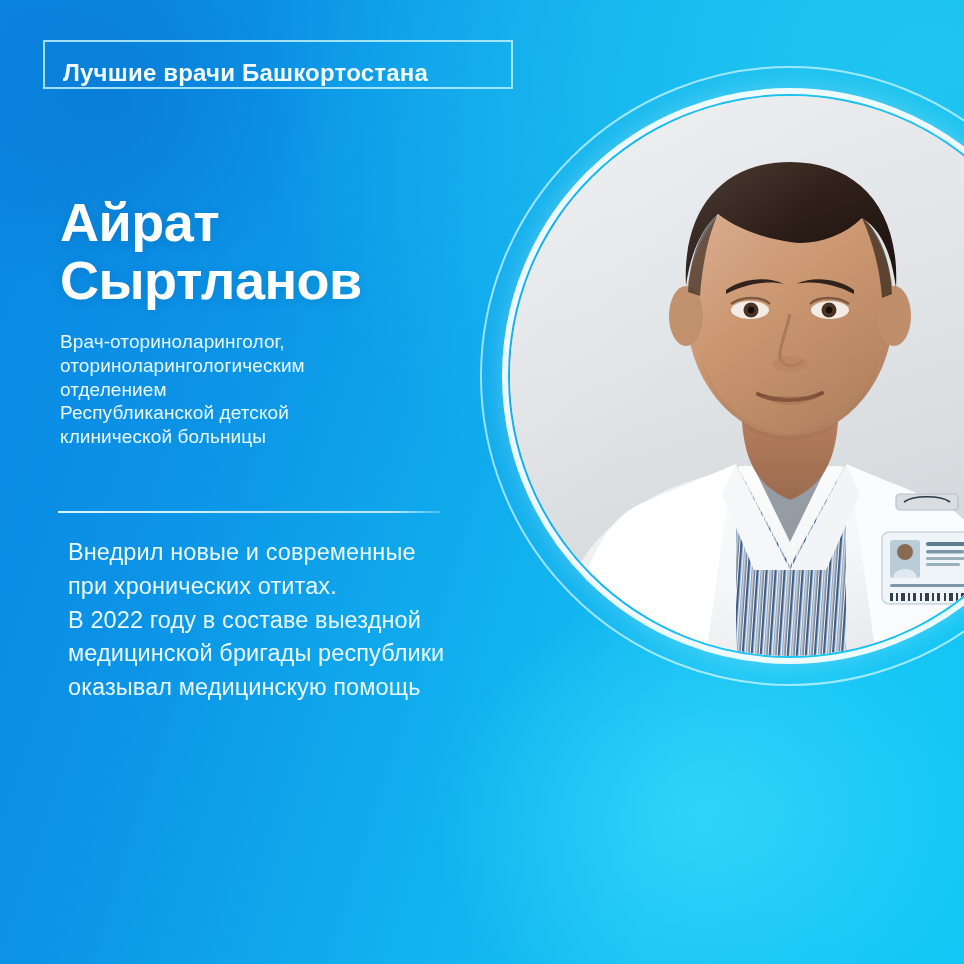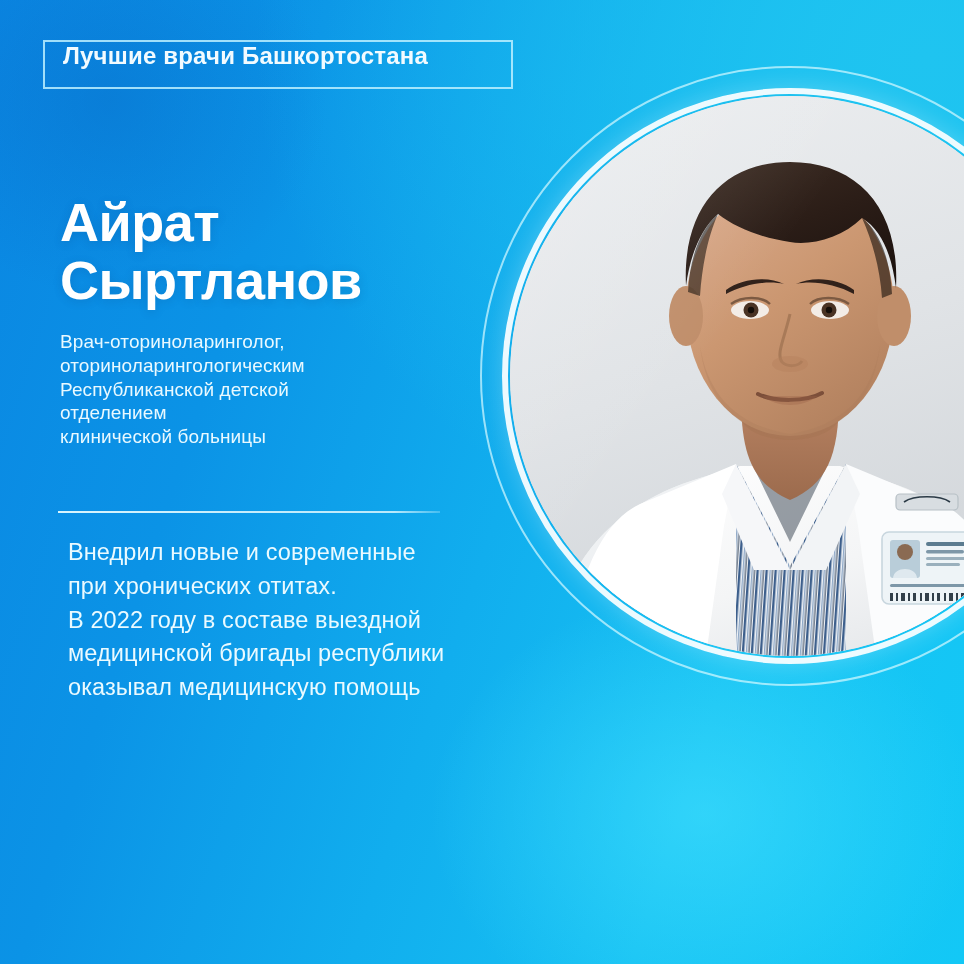--- a/index.html
+++ b/index.html
@@ -28,21 +28,21 @@
     width:620px;height:560px;border-radius:50%;
     background:radial-gradient(closest-side, rgba(8,104,196,.38), rgba(8,104,196,0) 70%);
     pointer-events:none;
   }
 
   
   .badge{
     position:absolute;left:43px;top:40px;
     width:470px;height:49px;
     border:2px solid rgba(188,240,255,.85);
-    display:flex;align-items:flex-start;
+    display:flex;align-items:flex-end;
     padding-left:18px;
   }
   .badge-text{
     color:#f2fbff;
     font-size:24px;
     font-weight:700;
     letter-spacing:.2px;
     white-space:nowrap;
   }
 
@@ -135,22 +135,22 @@
   </div>
 
   <div class="name">
     <div>Айрат</div>
     <div>Сыртланов</div>
   </div>
 
   <div class="position">
     <div>Врач-оториноларинголог,</div>
     <div>оториноларингологическим</div>
+    <div>отделением</div>
     <div>Республиканской детской</div>
-    <div>отделением</div>
     <div>клинической больницы</div>
   </div>
 
   <div class="divider"></div>
 
   <div class="description">
     <div>Внедрил новые и современные</div>
     <div>при хронических отитах.</div>
     <div>В 2022 году в составе выездной</div>
     <div>медицинской бригады республики</div>

